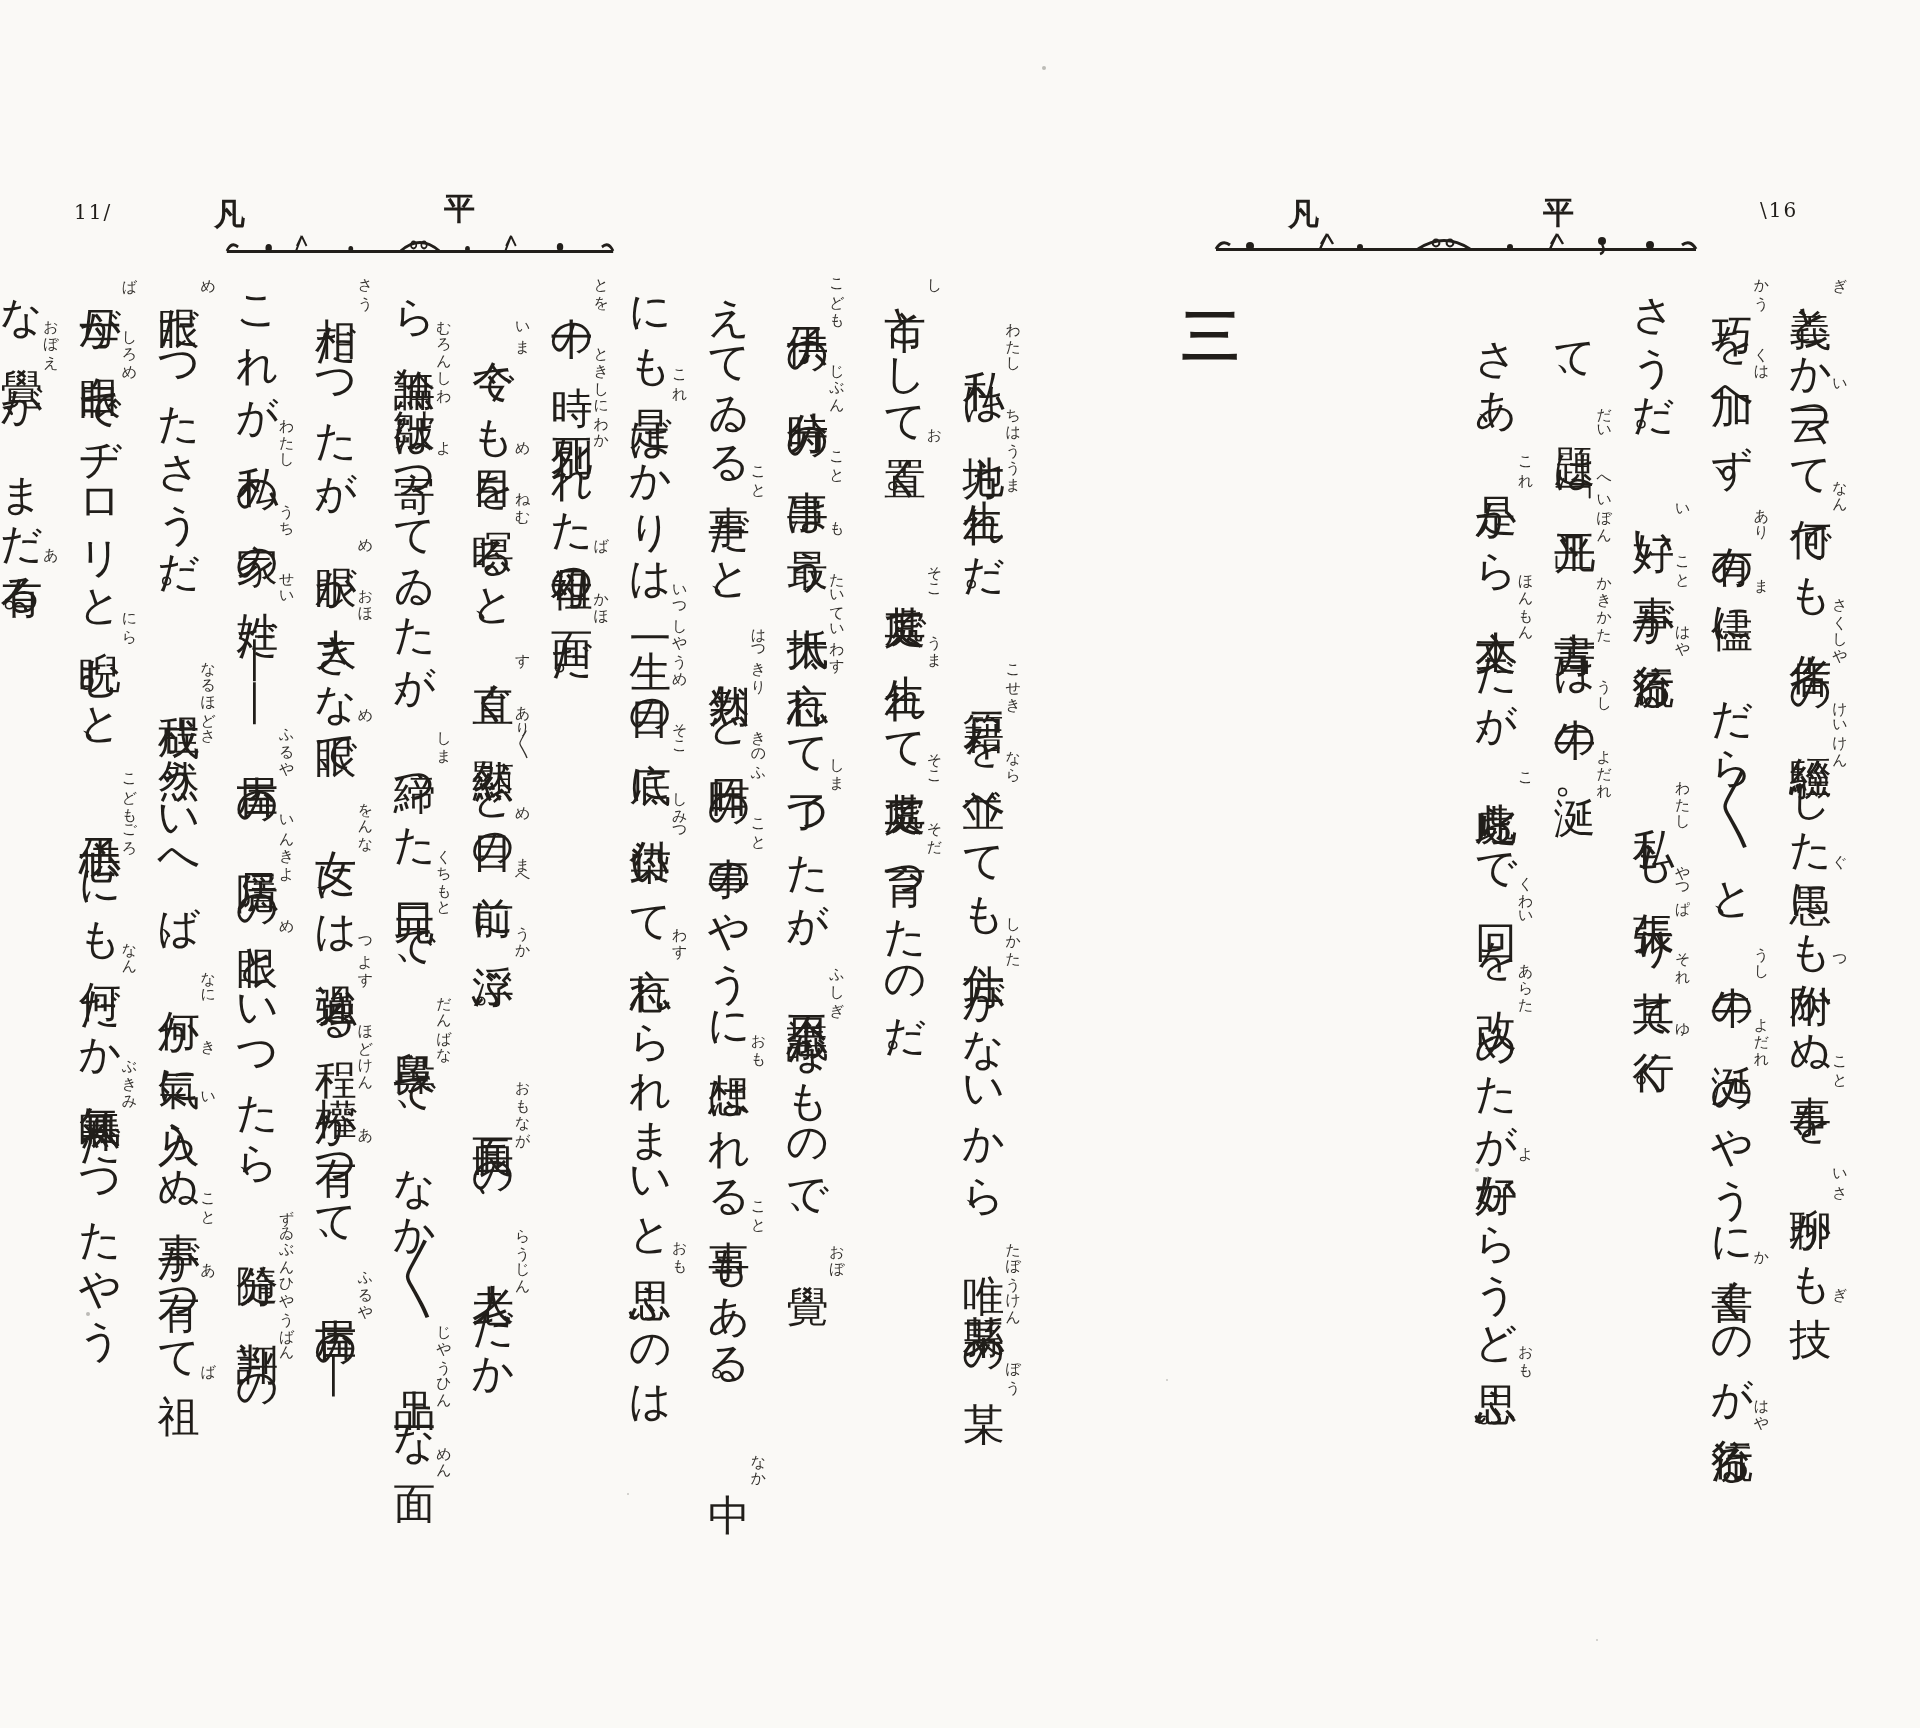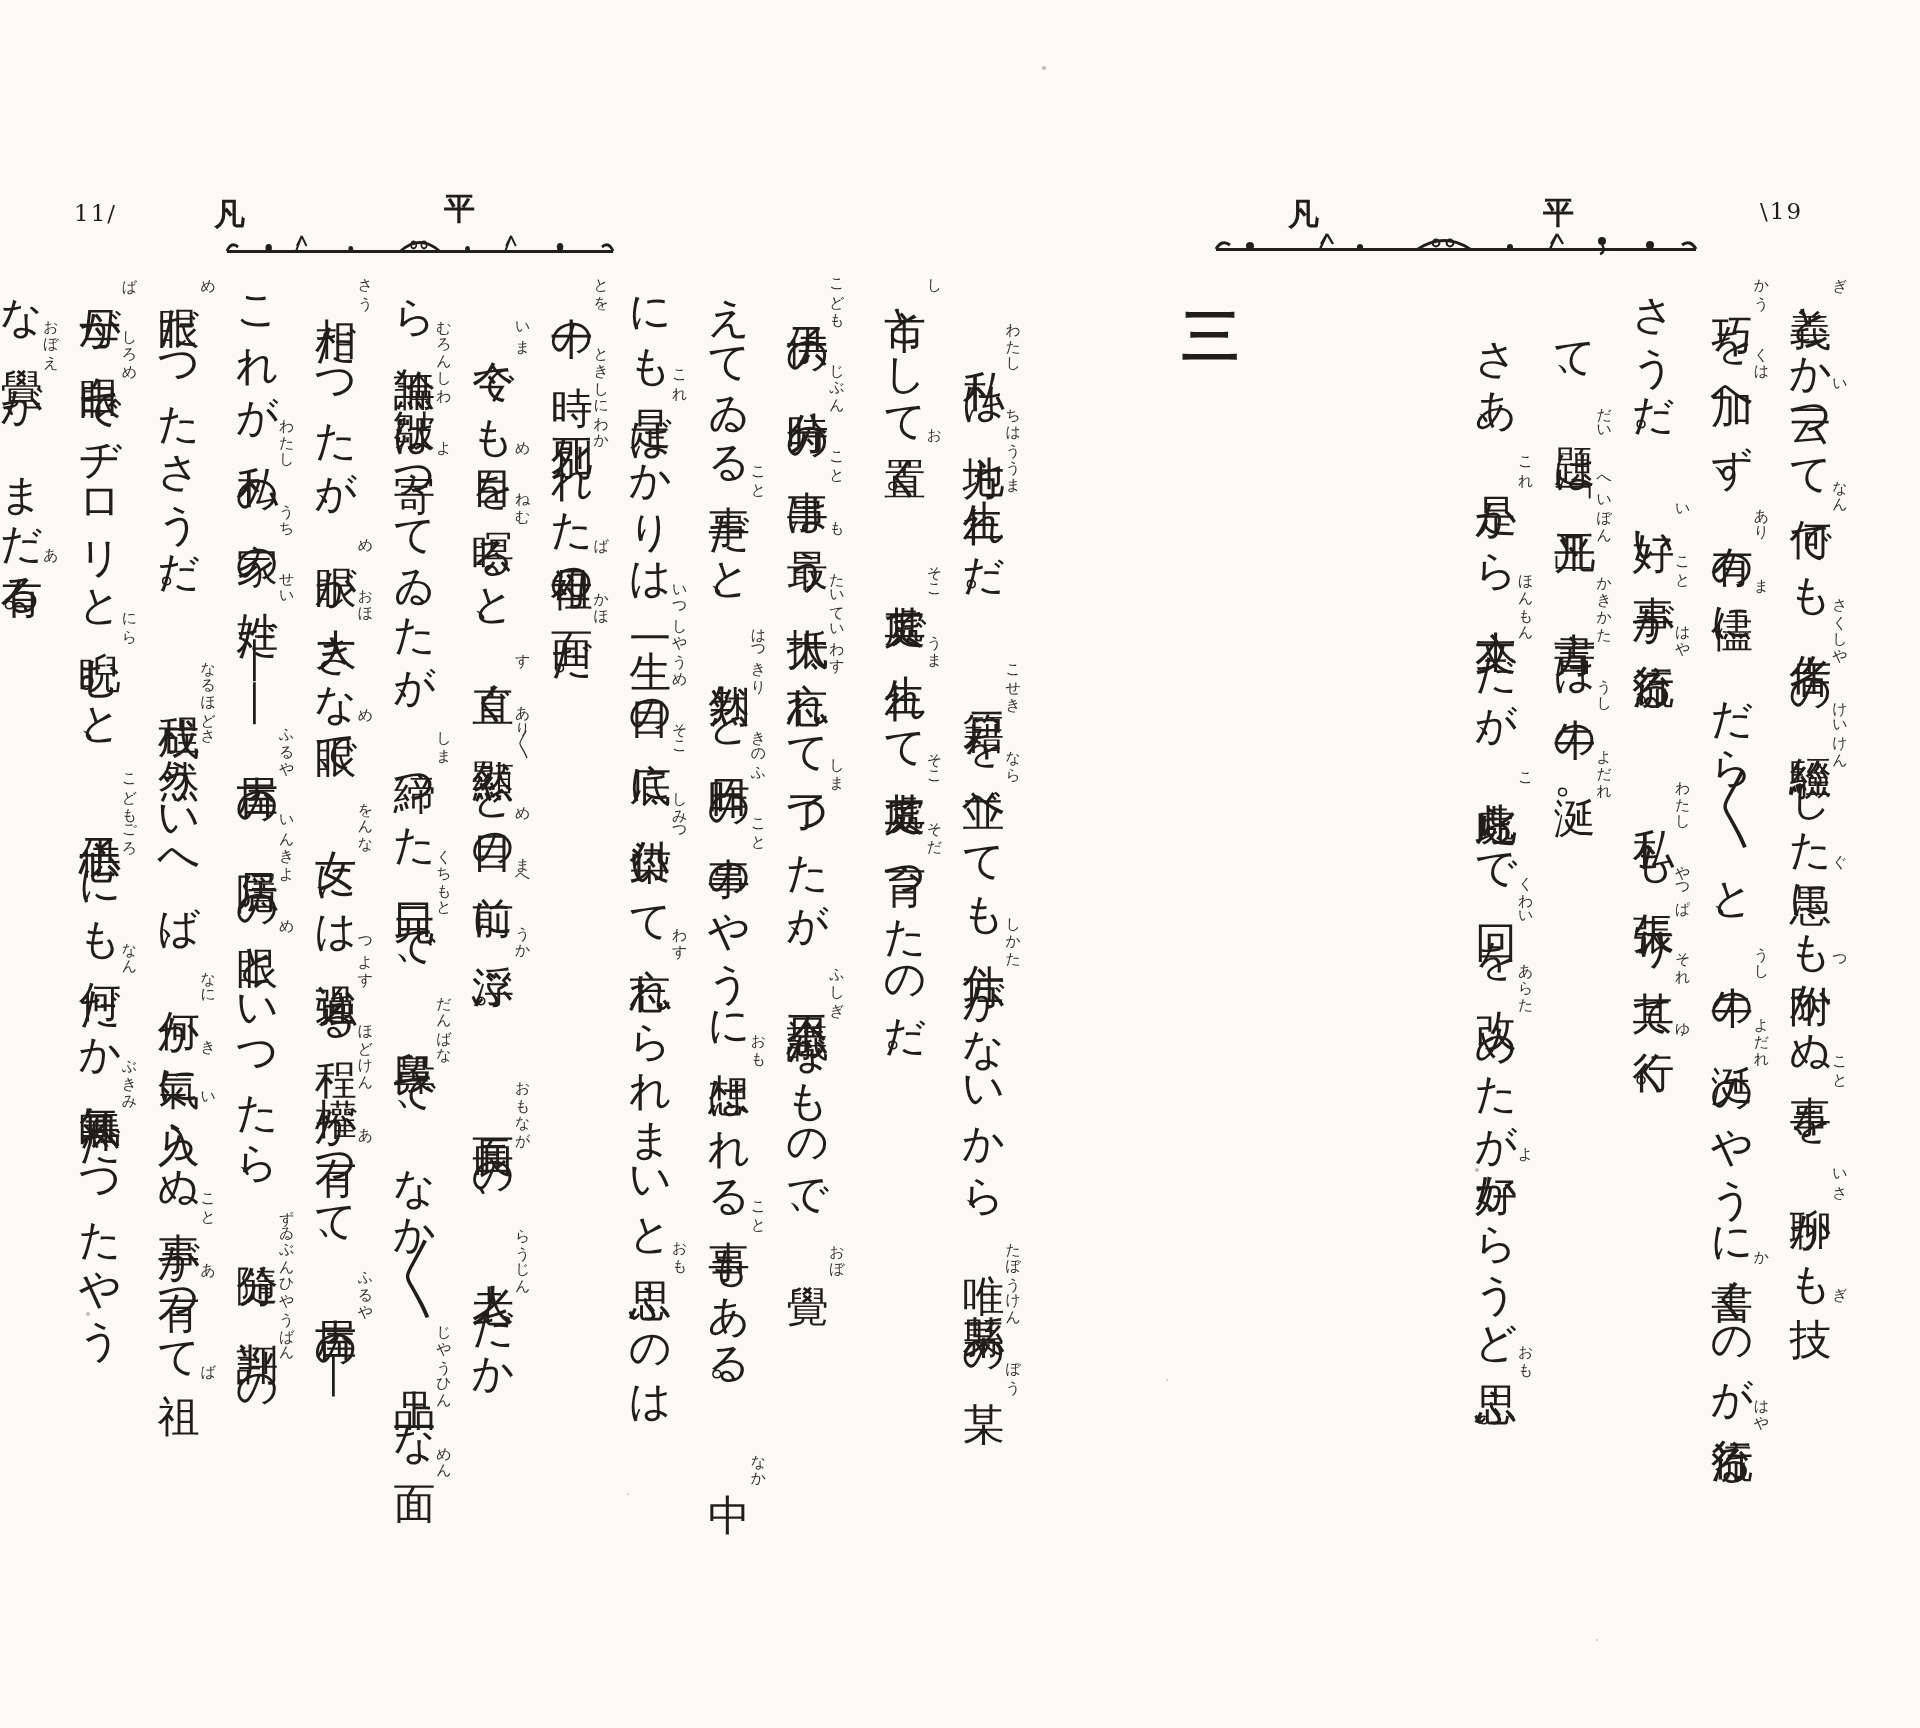--- a/index.html
+++ b/index.html
@@ -3,21 +3,21 @@
 <meta charset="utf-8">
 <style>
   html,body{margin:0;padding:0;}
   body{
     width:1920px;height:1728px;position:relative;overflow:hidden;
     background:#faf9f6;
     font-family:"DejaVu Serif","Liberation Serif",serif;
     color:#211e1a;
   }
   .run-title{position:absolute;font-size:31px;font-weight:bold;letter-spacing:0;}
-  .page-num{position:absolute;font-size:23px;letter-spacing:2px;font-family:"DejaVu Serif",serif;}
+  .page-num{position:absolute;font-size:20px;letter-spacing:2px;font-family:"DejaVu Serif",serif;}
   .ornament{position:absolute;}
   
   .body-block{
     position:absolute;top:268px;height:1412px;
     writing-mode:vertical-rl;
     font-size:42px;line-height:1.36;
     letter-spacing:1px;
   }
   .col{margin:0;padding:0;margin-block-end:13px;}
   .indent{text-indent:44px;}
@@ -67,21 +67,21 @@
     <p class="col">ら<ruby>無論<rt>むろん</rt></ruby><ruby>皺<rt>しわ</rt></ruby>は<ruby>寄<rt>よ</rt></ruby>つてゐたが、<ruby>締<rt>しま</rt></ruby>つた<ruby>口元<rt>くちもと</rt></ruby>で、<ruby>段鼻<rt>だんばな</rt></ruby>で、なか〱<ruby>上品<rt>じやうひん</rt></ruby>な<ruby>面<rt>めん</rt></ruby></p>
     <p class="col"><ruby>相<rt>さう</rt></ruby>だつたが、<ruby>眼<rt>め</rt></ruby>が<ruby>大<rt>おほ</rt></ruby>きな<ruby>眼<rt>め</rt></ruby>で、<ruby>女<rt>をんな</rt></ruby>には<ruby>強過<rt>つよす</rt></ruby>る<ruby>程<rt>ほど</rt></ruby><ruby>權<rt>けん</rt></ruby>が<ruby>有<rt>あ</rt></ruby>つて、<ruby>古屋<rt>ふるや</rt></ruby>の―</p>
     <p class="col">これが<ruby>私<rt>わたし</rt></ruby>の<ruby>家<rt>うち</rt></ruby>の<ruby>姓<rt>せい</rt></ruby>だ――<ruby>古屋<rt>ふるや</rt></ruby>の<ruby>隱居<rt>いんきよ</rt></ruby>の<ruby>眼<rt>め</rt></ruby>といつたら、<ruby>隨分<rt>ずゐぶん</rt></ruby><ruby>評判<rt>ひやうばん</rt></ruby>の</p>
     <p class="col"><ruby>眼<rt>め</rt></ruby>だつたさうだ。　<ruby>成程<rt>なるほど</rt></ruby><ruby>然<rt>さ</rt></ruby>ういへば、<ruby>何<rt>なに</rt></ruby>か<ruby>氣<rt>き</rt></ruby>に<ruby>入<rt>い</rt></ruby>らぬ<ruby>事<rt>こと</rt></ruby>が<ruby>有<rt>あ</rt></ruby>つて<ruby>祖<rt>ば</rt></ruby></p>
     <p class="col"><ruby>母<rt>ば</rt></ruby>が<ruby>白眼<rt>しろめ</rt></ruby>でヂロリと<ruby>睨<rt>にら</rt></ruby>むと、<ruby>子供心<rt>こどもごゝろ</rt></ruby>にも<ruby>何<rt>なん</rt></ruby>だか<ruby>無氣味<rt>ぶきみ</rt></ruby>だつたやう</p>
     <p class="col">な<ruby>覺<rt>おぼえ</rt></ruby>が、まだ<ruby>有<rt>あ</rt></ruby>る。</p>
   </div>
 
 <div class="run-title" style="left:1288px;top:194px;">凡</div>
 <div class="run-title" style="left:1543px;top:192px;">平</div>
-<div class="page-num" style="left:1760px;top:198px;">\19</div>
+<div class="page-num" style="left:1760px;top:198px;">\16</div>
 <svg class="ornament" style="left:1210px;top:228px;" width="492" height="30" viewBox="0 0 492 30" preserveAspectRatio="none">
   <g fill="#221f1b" stroke="#221f1b">
     <rect x="6" y="20" width="480" height="3" stroke="none"></rect>
     <path d="M208 21 q26 -17 52 0" fill="none" stroke-width="3"></path>
     <circle cx="226" cy="15" r="3.4" fill="none" stroke-width="2"></circle>
     <circle cx="240" cy="15" r="3.4" fill="none" stroke-width="2"></circle>
     <path d="M110 21 l7 -15 M117 6 l-6 10 M117 6 l6 10" fill="none" stroke-width="2.4"></path>
     <path d="M340 21 l7 -15 M347 6 l-6 10 M347 6 l6 10" fill="none" stroke-width="2.4"></path>
     <circle cx="40" cy="18" r="4" stroke="none"></circle>
     <circle cx="150" cy="19" r="3" stroke="none"></circle>

